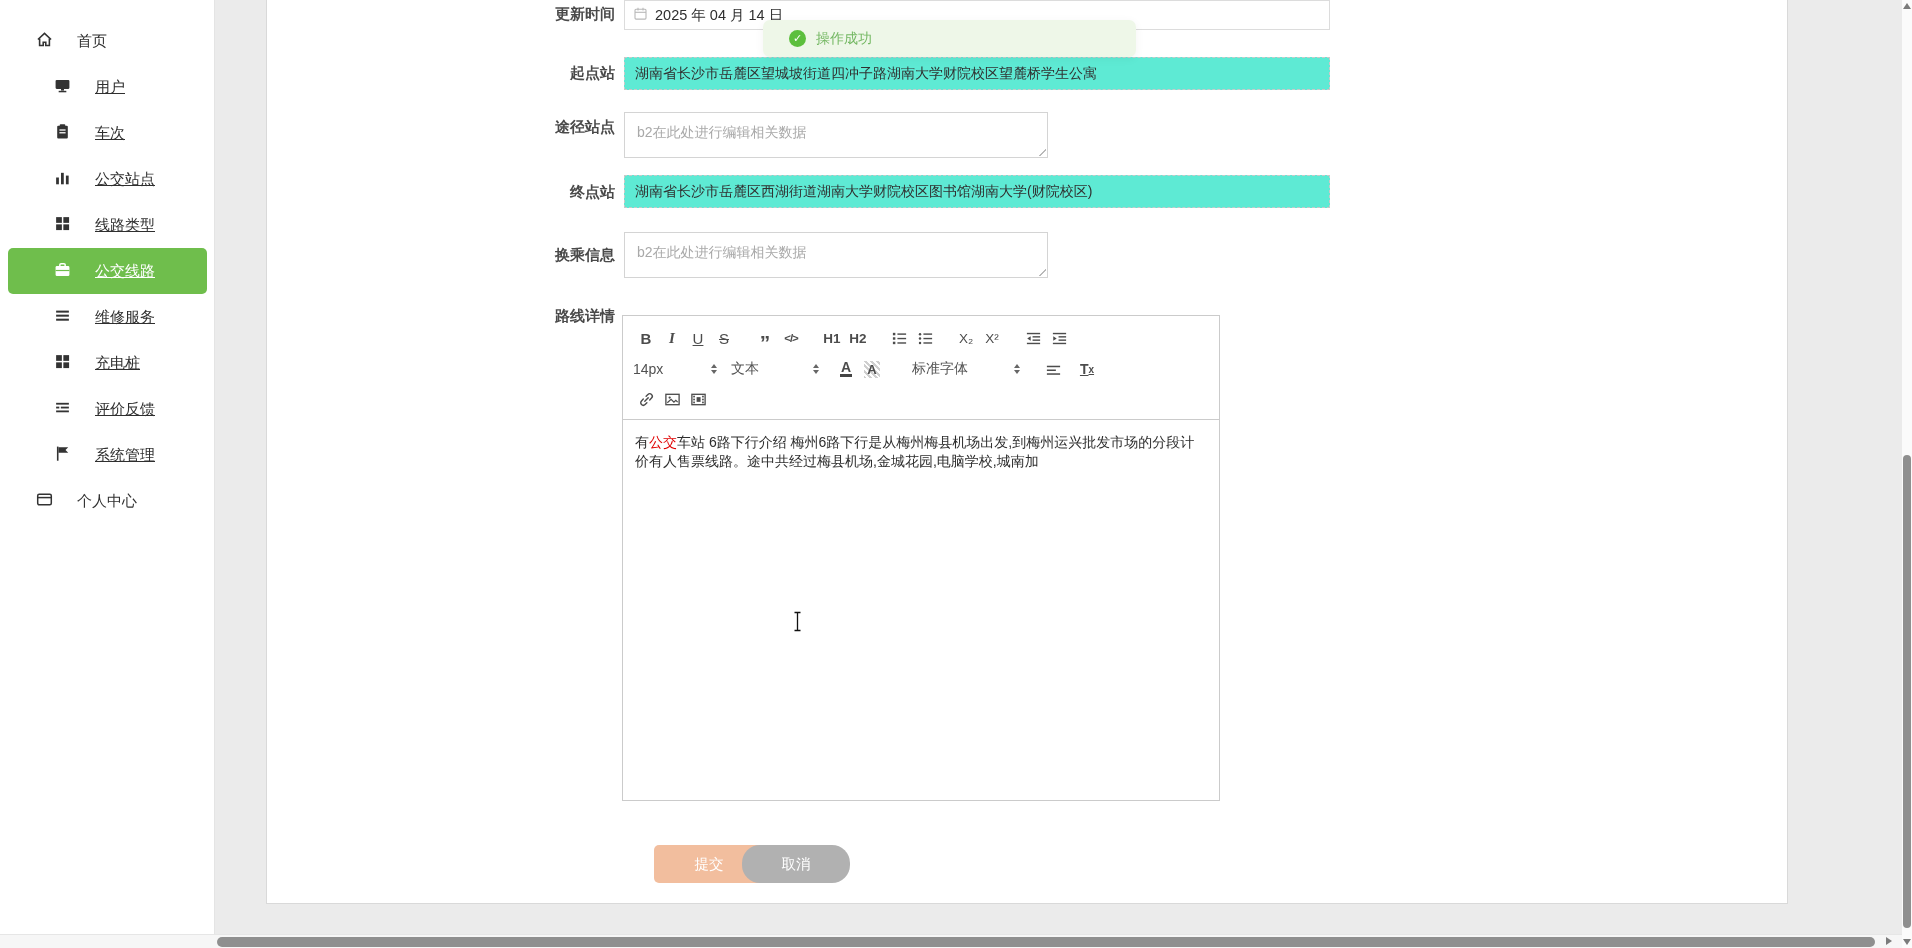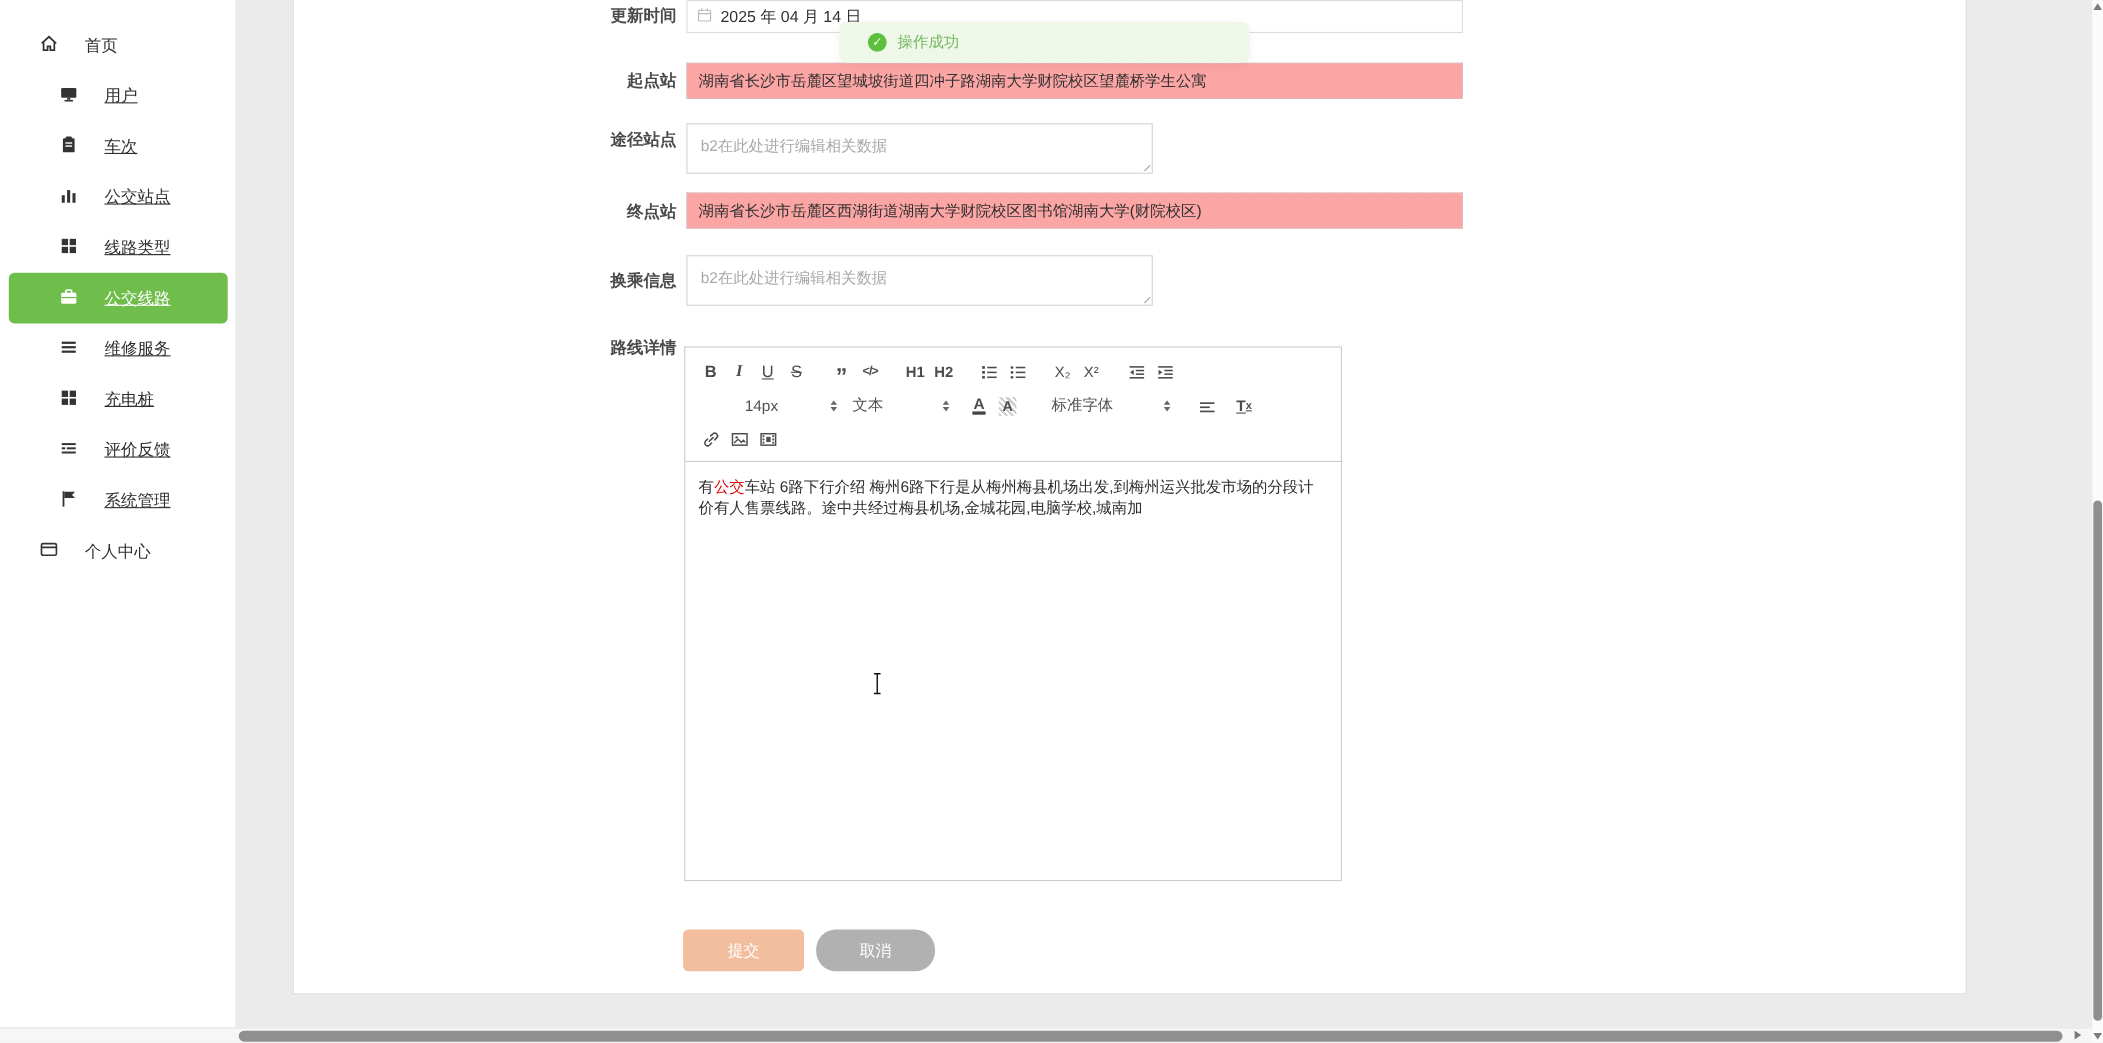--- a/index.html
+++ b/index.html
@@ -14,21 +14,21 @@
   .nav-item.top { padding-left:36px; }
   .nav-item.sub { padding-left:54px;text-decoration:underline; }
   .nav-item svg { width:17px; height:17px; flex:none; }
   .nav-item.active { background:#6fbe4c; color:#fff; margin:0 7px 0 8px; border-radius:5px; padding-left:46px; }
 
   
   .card { position:absolute; left:266px; top:-12px; width:1522px; height:916px; background:#fff; border:1px solid #d9d9d9; z-index:1; }
 
   
   .flabel { position:absolute; left:420px; width:195px; text-align:right; font-size:15px; font-weight:bold; color:#4a4a4a; z-index:2; }
-  .input-dashed { position:absolute; left:624px; width:706px; height:33px; background:#fca5a5; border:1px dashed #c9c9c9; font-size:14px; color:#303030; line-height:31px; padding-left:10px; white-space:nowrap; overflow:hidden; z-index:2; }
+  .input-dashed { position:absolute; left:624px; width:706px; height:33px; background:#5eead4; border:1px dashed #c9c9c9; font-size:14px; color:#303030; line-height:31px; padding-left:10px; white-space:nowrap; overflow:hidden; z-index:2; }
   .date-input { position:absolute; left:624px; top:0; width:706px; height:30px; background:#fff; border:1px solid #dcdcdc; display:flex; align-items:center; gap:8px; padding-left:9px; font-size:14.5px; color:#2f2f2f; z-index:2; }
   .ta-wrap { position:absolute; left:624px; width:424px; height:46px; z-index:2; }
   .ta-wrap textarea { width:100%; height:100%; border:1px solid #d4d4d4; resize:none; font-family:inherit; font-size:14px; padding:11px 12px; color:#303030; background:#fff; outline:none; }
   .ta-wrap textarea::placeholder { color:#a9a9a9; }
   .ta-grip { position:absolute; right:2px; bottom:2px; width:10px; height:10px; pointer-events:none;
              background:repeating-linear-gradient(135deg,#b9b9b9 0 1.5px,transparent 1.5px 4.5px);
              clip-path:polygon(100% 0,100% 100%,0 100%); }
 
   
   .toast { position:absolute; left:763px; top:20px; width:373px; height:37px; background:#eef7e8; border-radius:7px; display:flex; align-items:center; gap:10px; padding-left:26px; z-index:9; box-shadow:0 2px 10px rgba(0,0,0,0.05); }
@@ -44,34 +44,34 @@
   .ql-btn svg { width:17px; height:17px; }
   .g-bold { font-weight:bold; font-size:15px; }
   .g-italic { font-style:italic; font-family:"Liberation Serif","DejaVu Serif",serif; font-size:15px; font-weight:bold; }
   .g-under { text-decoration:underline; font-size:15px; }
   .g-strike { text-decoration:line-through; font-size:15px; }
   .g-quote { font-weight:bold; font-size:21px; line-height:10px; padding-top:9px; }
   .g-code { font-size:11.5px; font-weight:bold; letter-spacing:-1px; }
   .g-h { font-weight:bold; font-size:13.5px; }
   .g-x { font-size:13.5px; }
   .ql-select { display:flex; align-items:center; justify-content:space-between; color:#515151; font-size:14px; cursor:pointer; margin-right:14px; }
-  .sel-size { width:84px;margin-left:44px; } .sel-style { width:88px;gap:24px; } .sel-font { width:108px; }
+  .sel-size { width:84px; } .sel-style { width:88px;gap:24px; } .sel-font { width:108px; }
   .updown { display:flex; flex-direction:column; align-items:center; }
   .tri-up { width:0; height:0; border-left:3.5px solid transparent; border-right:3.5px solid transparent; border-bottom:4.5px solid #666; margin-bottom:2.5px; }
   .tri-down { width:0; height:0; border-left:3.5px solid transparent; border-right:3.5px solid transparent; border-top:4.5px solid #666; }
   .g-colorA { font-weight:bold; font-size:14px; border-bottom:3px solid #444; line-height:13px; padding:0 1px; }
   .g-bgA { font-weight:bold; font-size:13px; padding:1px 3px; background:repeating-linear-gradient(45deg,#cfcfcf 0 2px,transparent 2px 4px); }
   .g-clear { font-size:14px; font-weight:bold; text-decoration:underline; }
   .g-clear .sx { font-size:10px; vertical-align:-3px; font-weight:bold; }
   .ql-content { position:relative; height:398px; padding:13px 12px; font-size:14px; line-height:19px; color:#2e2e2e; cursor:text; }
   .red-text { color:#e00000; }
 
   
   .btn { position:absolute; top:845px; height:38px; border:none; border-radius:5px; color:#fff; font-size:14.5px; font-family:inherit; cursor:pointer; z-index:2; }
-  .btn-submit { left:621px; width:110px; background:#f2be9e; }
+  .btn-submit { left:654px; width:110px; background:#f2be9e; }
   .btn-cancel { left:742px; width:108px; background:#b1b1b1;border-radius:18px; }
 
   
   .ibeam { position:absolute; left:793px; top:611px; z-index:8; }
 
   
   .vtrack { position:absolute; right:0; top:0; width:10px; height:948px; background:#fbfbfb; z-index:20; }
   .vthumb { position:absolute; left:1px; top:455px; width:8px; height:473px; background:#8f8f8f; border-radius:4px; }
   .varrow-up { position:absolute; left:1px; top:3px; width:0; height:0; border-left:4px solid transparent; border-right:4px solid transparent; border-bottom:6px solid #7b7b7b; }
   .varrow-down { position:absolute; left:1px; top:939px; width:0; height:0; border-left:4px solid transparent; border-right:4px solid transparent; border-top:6px solid #7b7b7b; }

